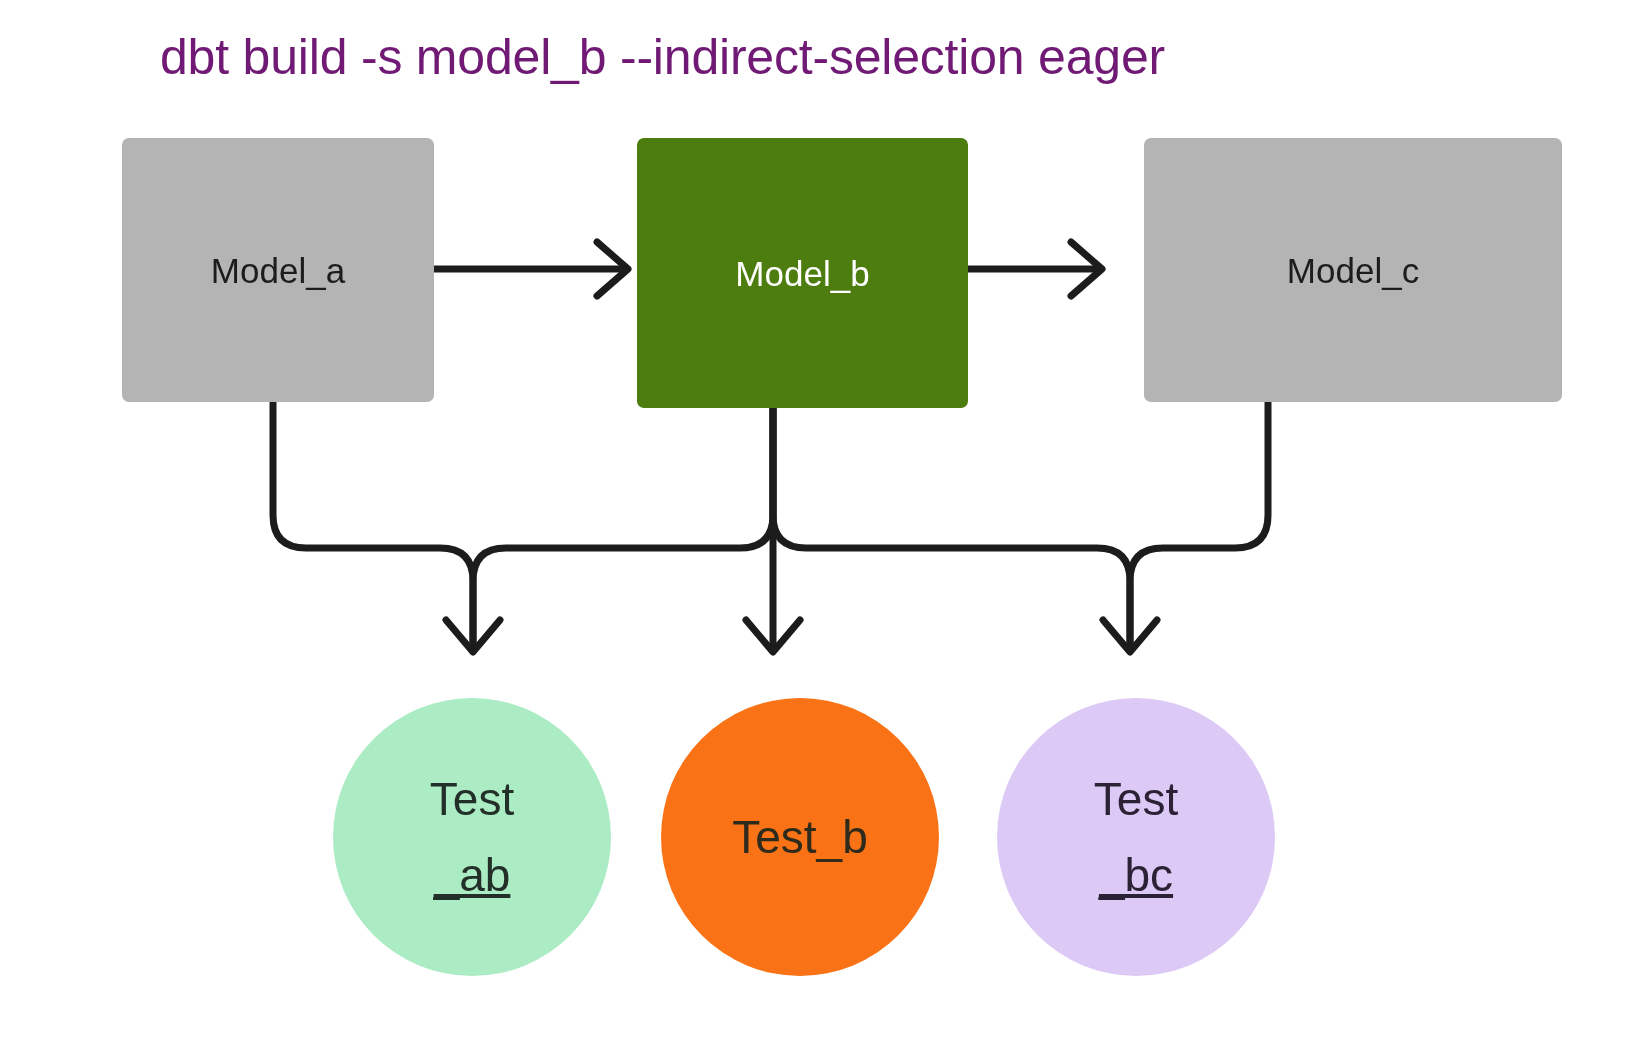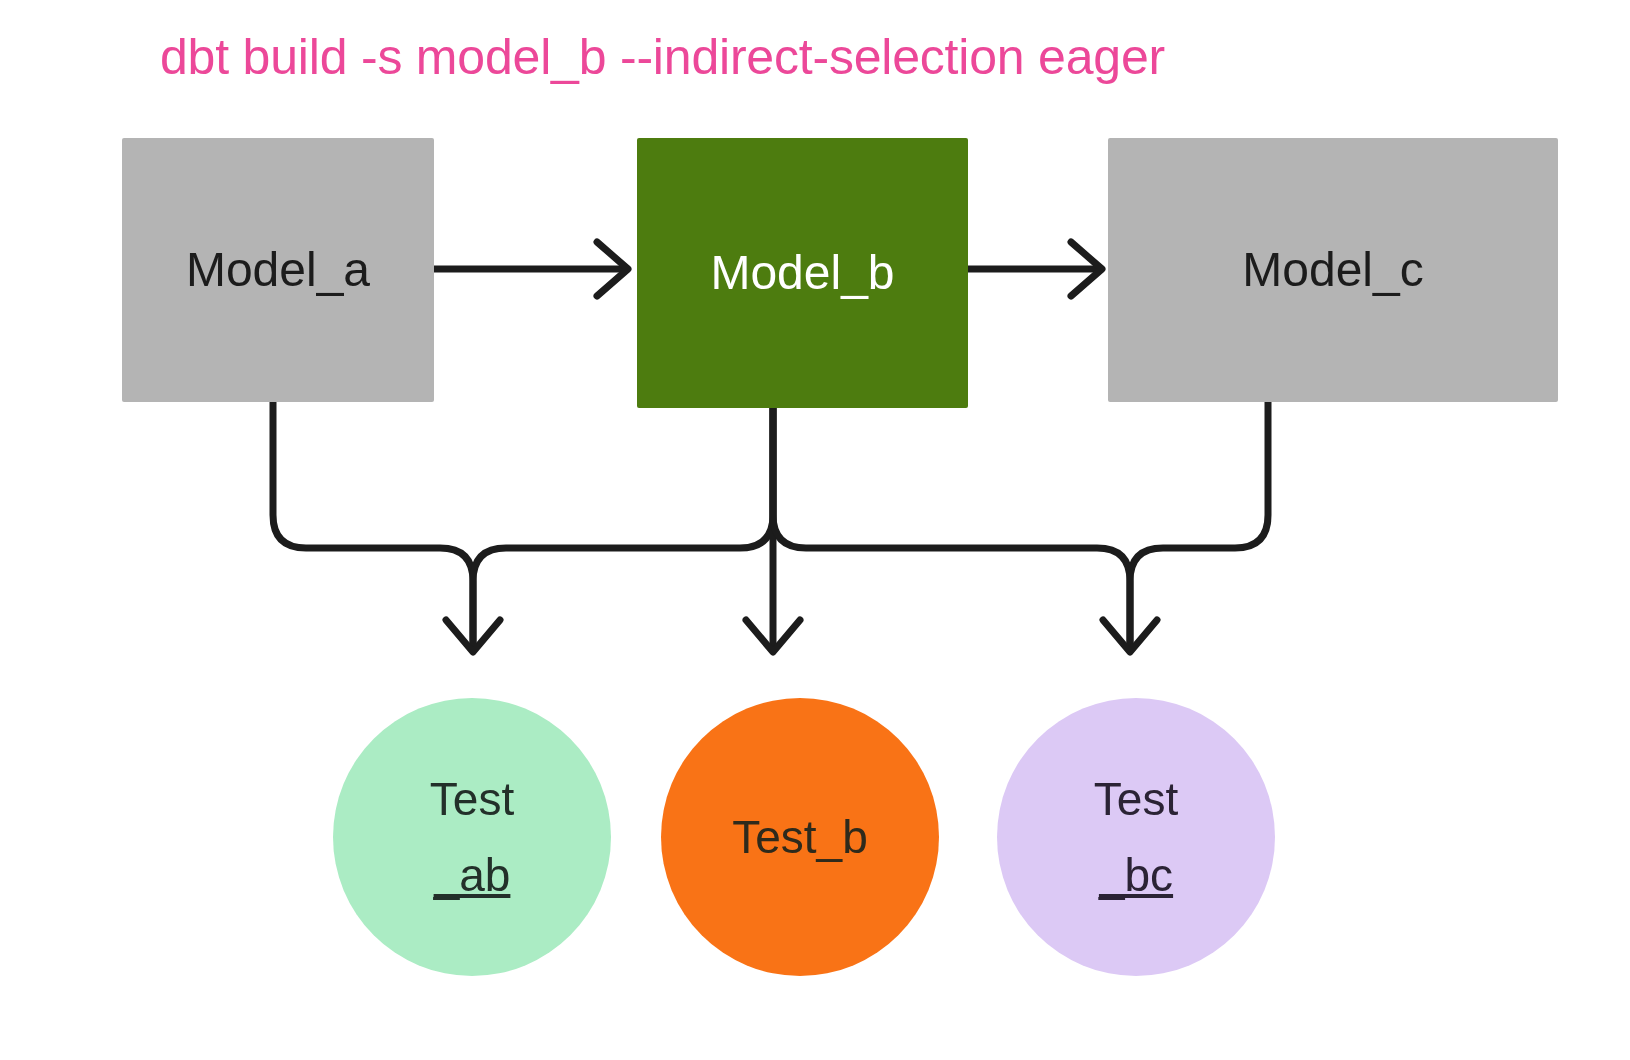--- a/index.html
+++ b/index.html
@@ -14,41 +14,41 @@
     background: #ffffff;
     overflow: hidden;
     font-family: "Liberation Sans", sans-serif;
   }
   #title {
     position: absolute;
     left: 160px;
     top: 26px;
     font-size: 50px;
     line-height: 62px;
-    color: #ec4899;
+    color: #701a75;
     white-space: nowrap;
     letter-spacing: -0.2px;
   }
   .node-box {
     position: absolute;
-    border-radius: 2px;
+    border-radius: 7px;
     display: flex;
     align-items: center;
     justify-content: center;
-    font-size: 48px;
+    font-size: 35px;
     line-height: 1;
   }
   #model-a {
     left: 122px;  top: 138px;  width: 312px; height: 264px;
   }
   #model-b {
     left: 637px;  top: 138px;  width: 331px; height: 270px;
   }
   #model-c {
-    left: 1108px; top: 138px;  width: 450px; height: 264px;
+    left: 1144px; top: 138px;  width: 418px; height: 264px;
   }
   .node-circle {
     position: absolute;
     border-radius: 50%;
     display: flex;
     flex-direction: column;
     align-items: center;
     justify-content: center;
     font-size: 46px;
     line-height: 1.0;

